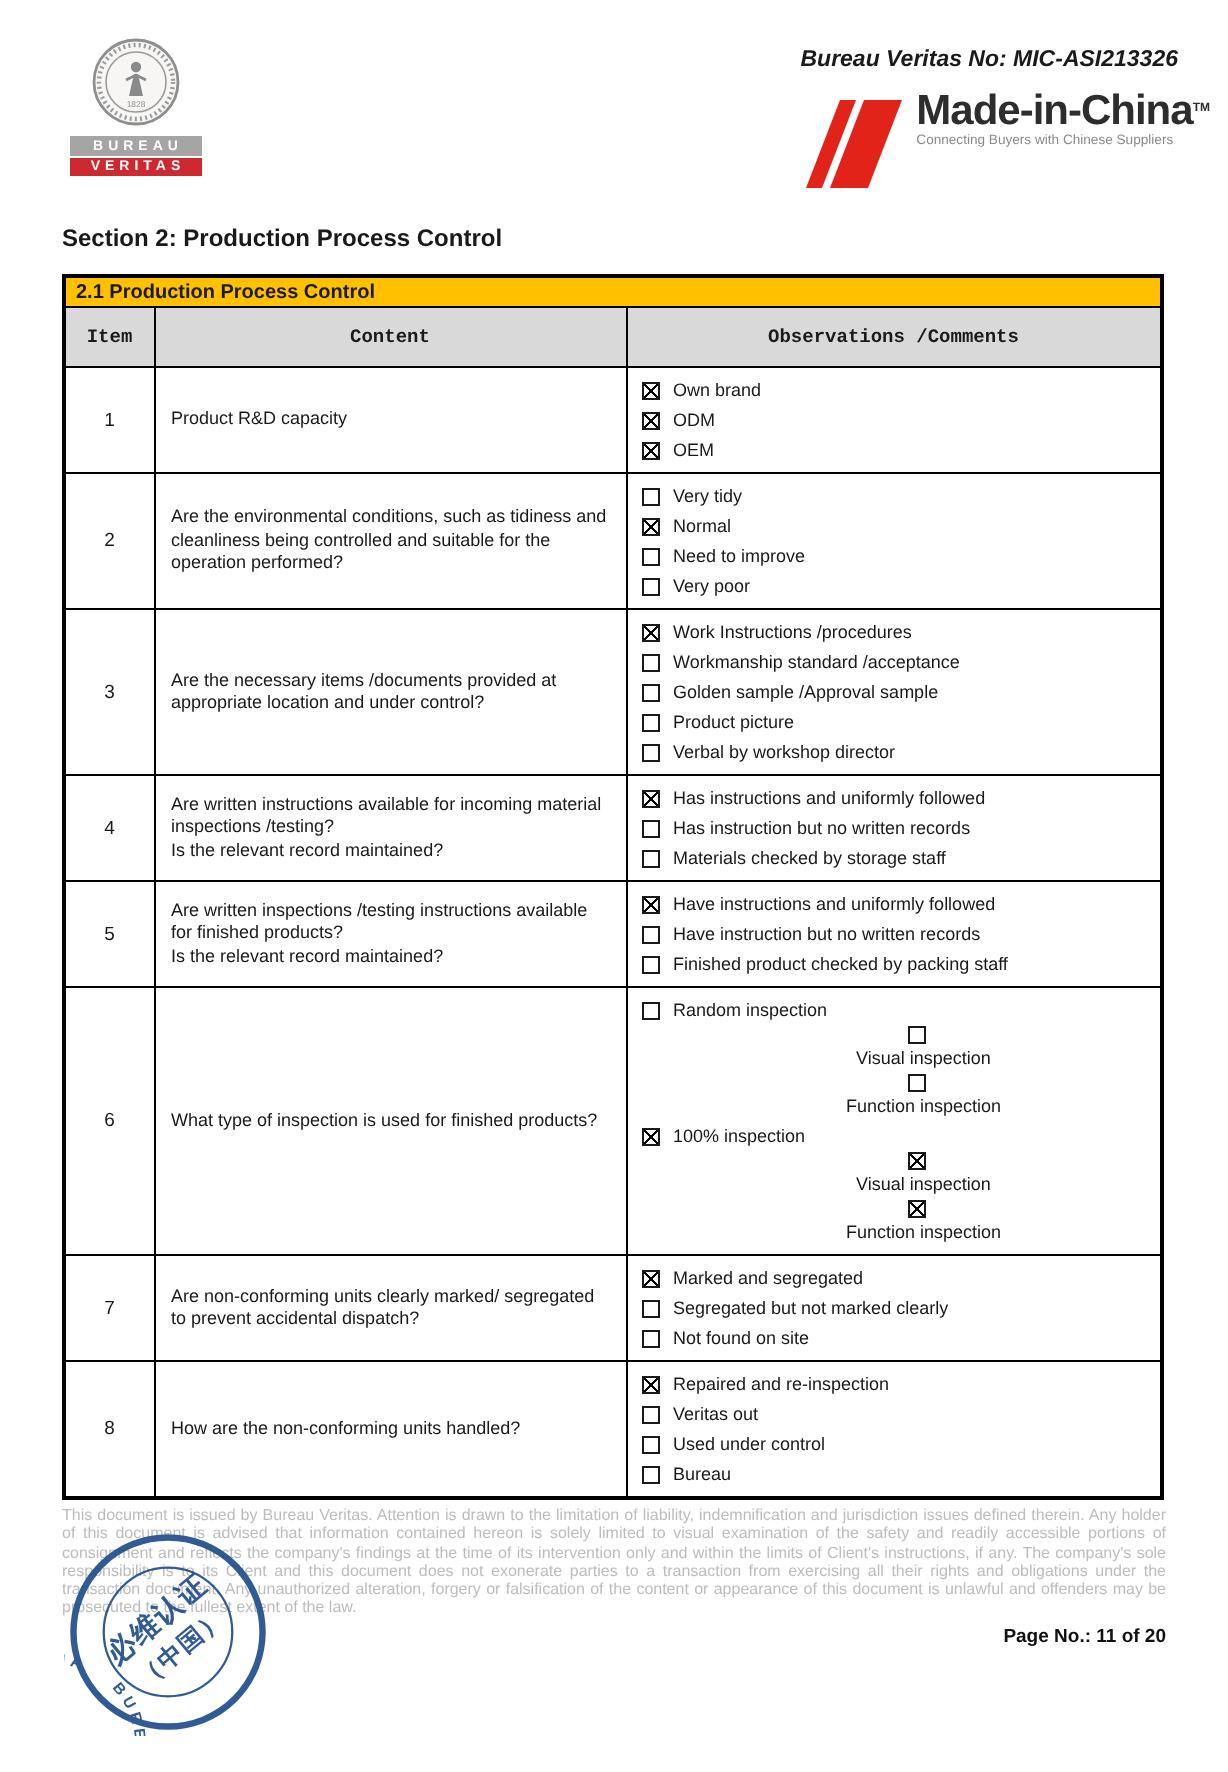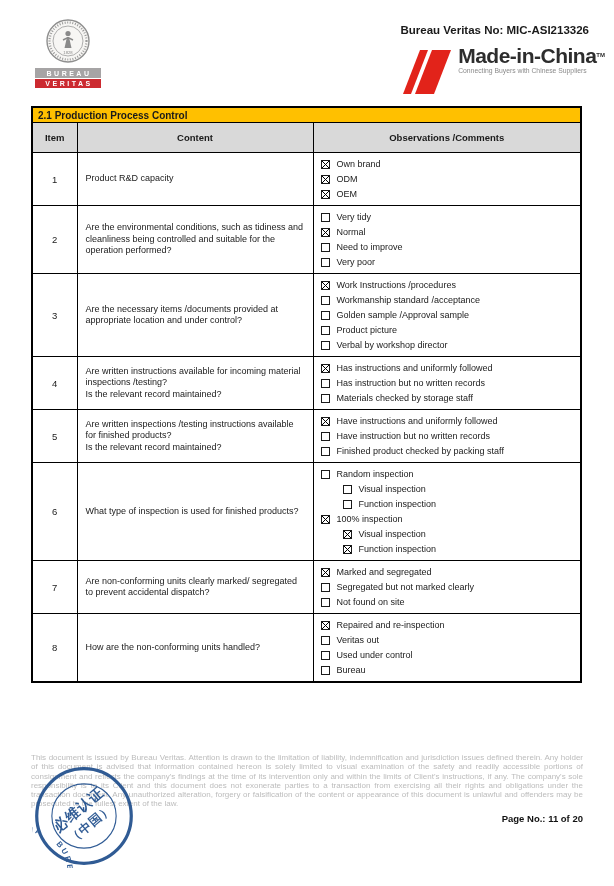--- a/index.html
+++ b/index.html
@@ -13,46 +13,46 @@
   
   .header { display:flex; justify-content:space-between; align-items:flex-start; padding-top:16px; }
   .bv-logo { width:70px; margin-left:2px; text-align:center; }
   .bv-emblem { display:block; margin:0 auto 2px auto; }
   .bv-bar { display:block; width:66px; margin:0 auto; color:#fff; font-weight:bold;
             font-size:7px; letter-spacing:2.5px; padding:1.5px 0 1px 2px; }
   .bv-bar.gray { background:var(--gray_bar,#a6a4a5); margin-bottom:1px; }
   .bv-bar.red  { background:var(--brand_red,#cc2a30); }
 
   .right-block { text-align:right; margin-right:-22px; margin-top:8px; }
-  .bv-no { font-weight:bold; font-size:11.5px; margin-right:16px; }
+  .bv-no { font-style:italic; font-weight:bold; font-size:11.5px; margin-right:16px; }
   .mic { display:flex; align-items:flex-start; justify-content:flex-end; margin-top:9px; }
   .mic-m { margin-right:5px; margin-top:2px; }
   .mic-text { text-align:left; }
   .mic-name { font-size:21px; font-weight:bold; color:#2d2d2d; letter-spacing:-0.5px; line-height:22px; }
   .mic-tm { font-size:6px; vertical-align:super; font-weight:bold; color:#2d2d2d; }
   .mic-tagline { font-size:6.8px; color:#8a8a8a; margin-top:0px; }
 
   
   .section-title { font-size:12px; font-weight:bold; margin-top:17px; }
 
   
   table.checklist { border-collapse:collapse; width:551px; margin-top:11px;
                     border:2px solid #000; table-layout:fixed; }
   table.checklist td, table.checklist th { border:1px solid #000; }
   .caption-row td { background:var(--accent_yellow,#ffc000); font-weight:bold; font-size:10px;
                     padding:1.5px 5px; color:#1a1a1a; }
   .head-row th { background:var(--header_gray,#d9d9d9); font-size:9.5px; font-weight:bold;
-                 height:30px; }
+                 height:30px;font-family:Liberation Mono, monospace; }
   .col-item { width:45px; } .col-content { width:236px; } .col-obs { width:268px; }
   .c-item { text-align:center; font-size:9.5px; }
   .c-content { font-size:9px; line-height:11.5px; padding:4px 8px; }
   .c-content div + div { margin-top:0px; }
   .c-obs { padding:4px 6px 3px 7px; }
   .opt { display:flex; align-items:center; line-height:15px; font-size:9px; }
-  .opt.indent { padding-left:22px; }
+  .opt.indent { padding-left:22px;flex-direction:column; }
   .opt-label { margin-left:7px; white-space:nowrap; }
   .cb { width:9px; height:9px; min-width:9px; border:1px solid #1a1a1a; display:inline-block;
         position:relative; background:#fff; }
   .cb.checked::before { content:""; position:absolute; inset:0;
      background:
        linear-gradient(to top right, transparent 44%, #000 45%, #000 55%, transparent 56%),
        linear-gradient(to bottom right, transparent 44%, #000 45%, #000 55%, transparent 56%); }
 
   
   .footer { position:absolute; left:31px; top:753px; width:552px; }
@@ -93,20 +93,21 @@
         <div class="mic-text">
           <div>
             <span class="mic-name">Made-in-China</span><span class="mic-tm">TM</span>
           </div>
           <div class="mic-tagline">Connecting Buyers with Chinese Suppliers</div>
         </div>
       </div>
     </div>
   </div>
 
+  <div class="section-title">Section 2: Production Process Control</div>
 
   <table class="checklist">
     <colgroup>
         <col class="col-item">
         <col class="col-content">
         <col class="col-obs">
       </colgroup>
     <tbody>
       <tr class="caption-row">
         <td colspan="3">2.1 Production Process Control</td>

